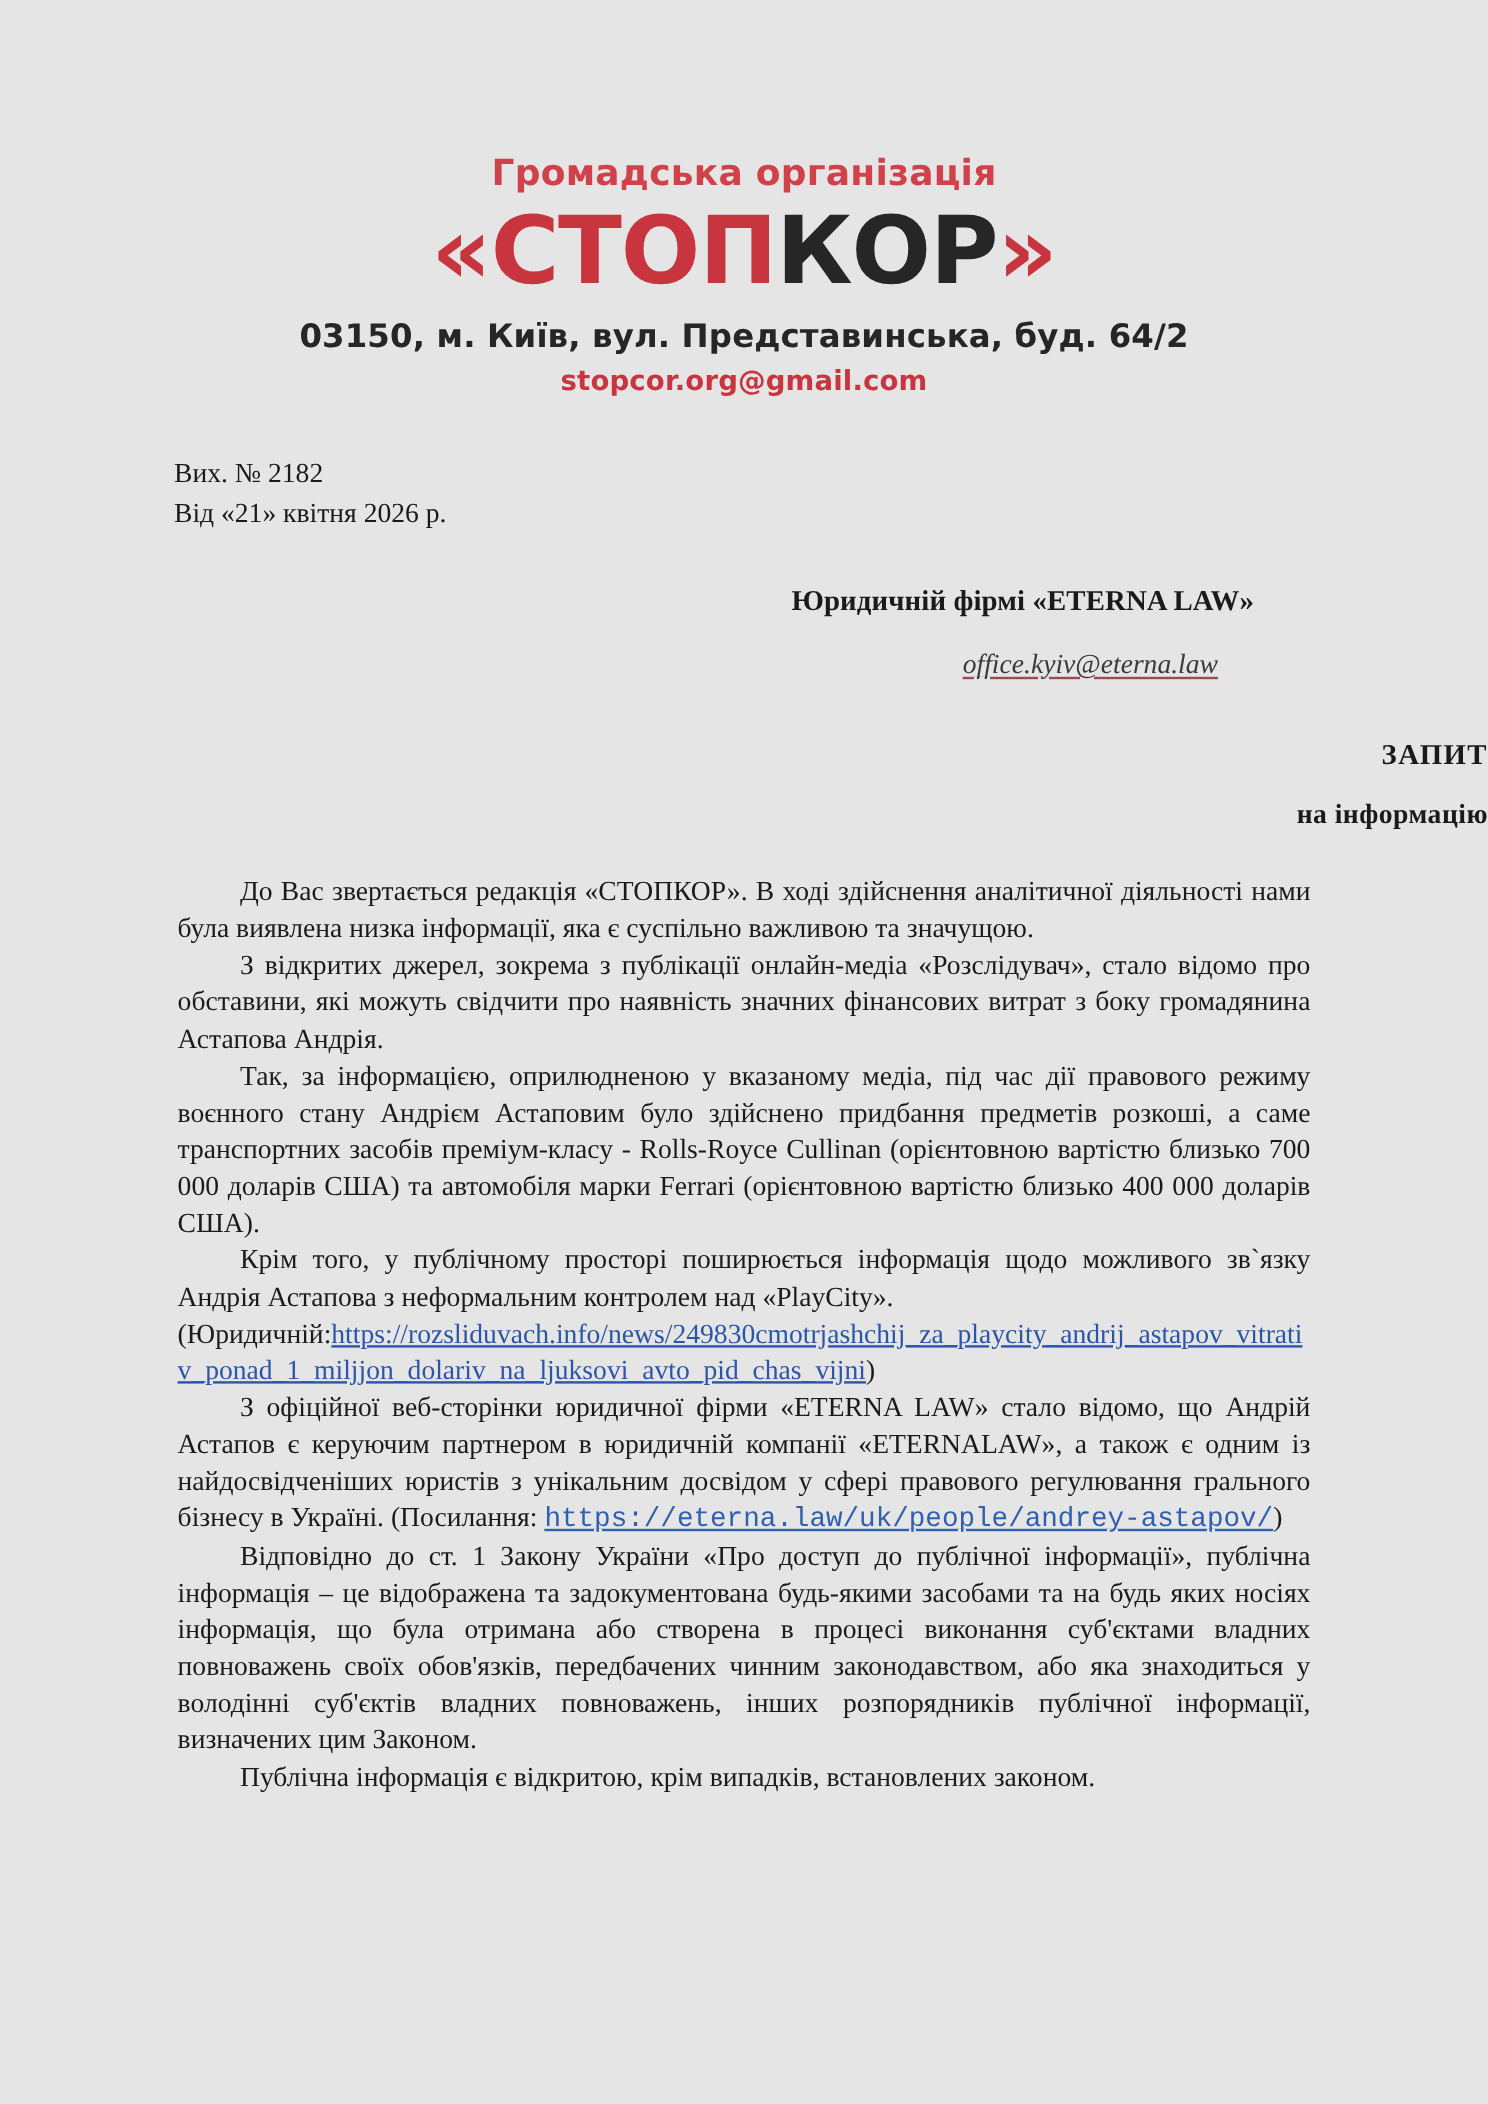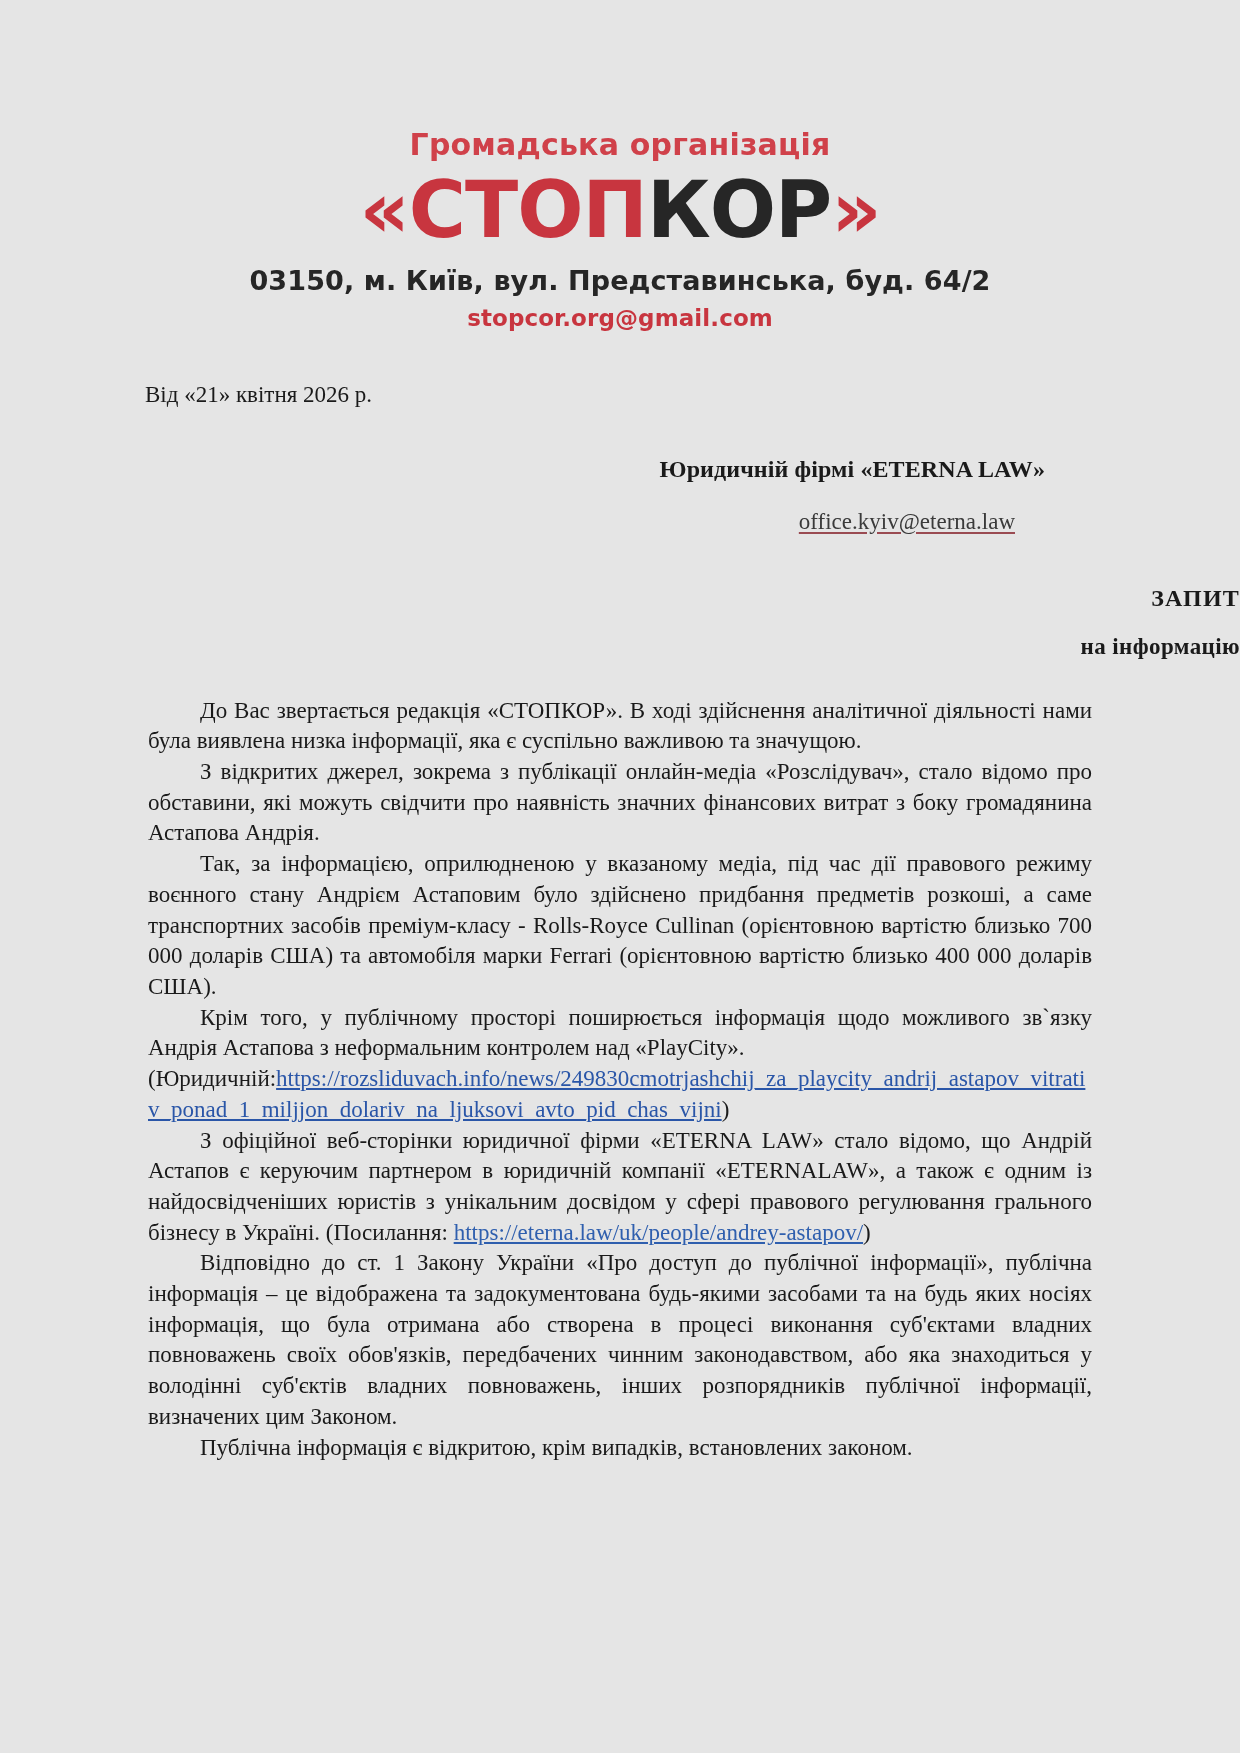--- a/index.html
+++ b/index.html
@@ -89,20 +89,21 @@
     letter-spacing: 0.1px;
   }
   .addressee-email {
     margin-top: 26px;
     margin-right: 30px;
     font-size: 23px;
     color: #3a3a3a;
     text-decoration: underline;
     text-decoration-color: #9a4b52;
     text-underline-offset: 3px;
+    font-style: italic;
   }
 
   
   .title-wrap {
     margin-top: 50px;
     text-align: right;
   }
   .doc-title {
     font-size: 24px;
     font-weight: 700;
@@ -131,35 +132,37 @@
     text-indent: 0;
   }
   .link {
     color: #2a56a8;
     text-decoration: underline;
     text-underline-offset: 2px;
     word-break: break-all;
   }
   .link-dark {
     color: #2f5fae;
+    font-family: Liberation Mono, monospace;
   }
 </style>
 </head>
 <body>
 
 <div class="page">
 
   <div class="letterhead">
     <div class="lh-org">Громадська організація</div>
     <div class="lh-name"><span class="q">«</span><span class="red">СТОП</span><span class="dark">КОР</span><span class="q">»</span></div>
     <div class="lh-address">03150, м. Київ, вул. Представинська, буд. 64/2</div>
     <div class="lh-email">stopcor.org@gmail.com</div>
   </div>
 
   <div class="refblock">
+    <div>Вих. № 2182</div>
     <div>Від «21» квітня 2026 р.</div>
   </div>
 
   <div class="addressee">
     <div class="addressee-name">Юридичній фірмі «ETERNA LAW»</div>
     <div class="addressee-email">office.kyiv@eterna.law</div>
   </div>
 
   <div class="title-wrap">
     <div class="doc-title">ЗАПИТ</div>

